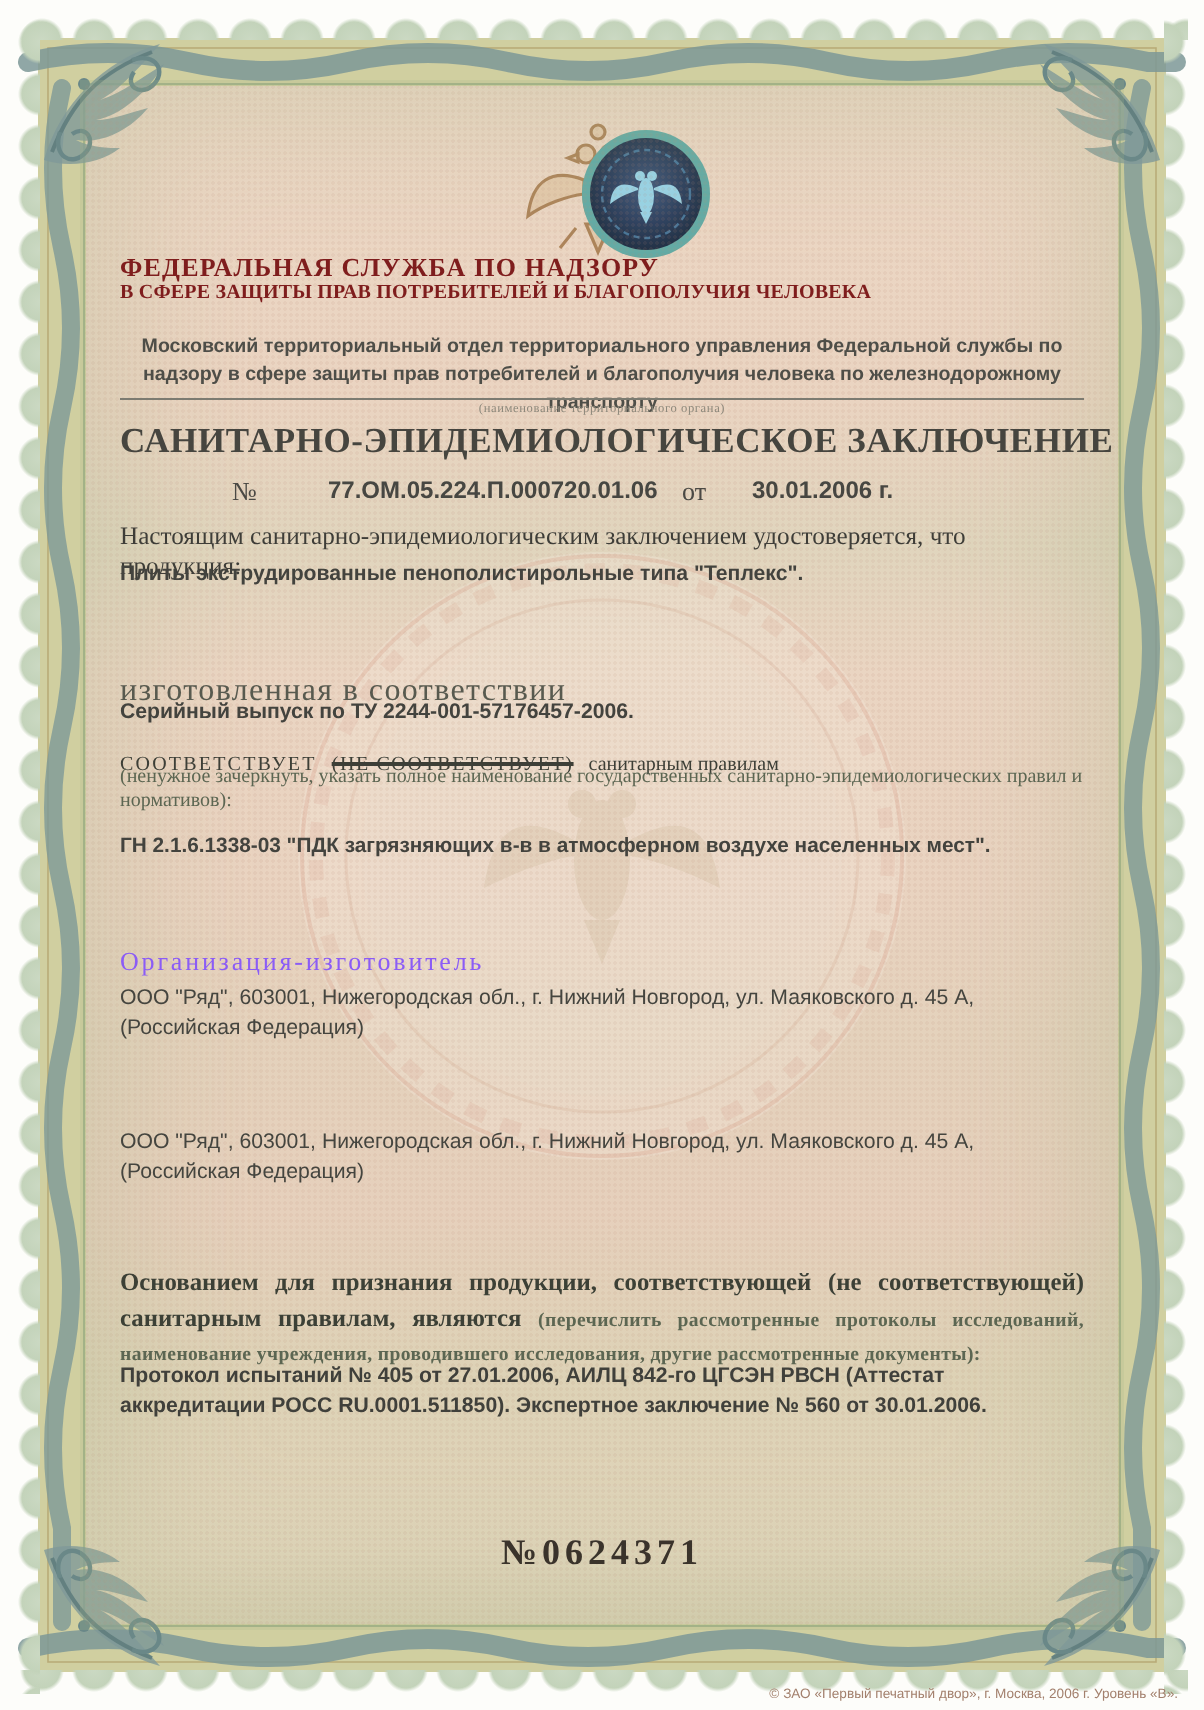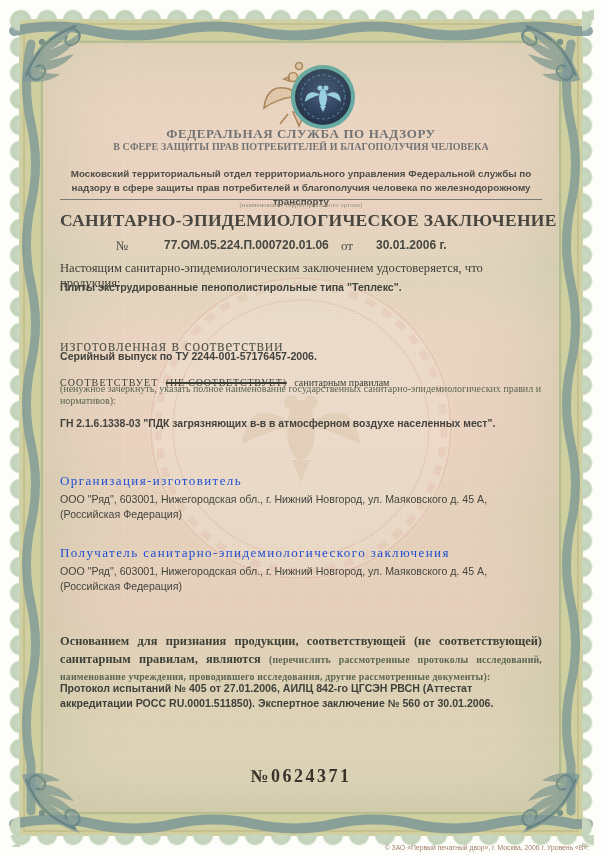--- a/index.html
+++ b/index.html
@@ -24,21 +24,21 @@
     background-image:radial-gradient(circle 11px at 0px 13px,#cbd9c3 0,#c3d3ba 9px,rgba(0,0,0,0) 11px);
     background-size:15px 26px;background-repeat:repeat-y}
   .texture{position:absolute;inset:42px;z-index:1;
     background-image:radial-gradient(rgba(185,135,115,0.10) 0.8px,rgba(0,0,0,0) 1px);
     background-size:3px 3px}
   .vignette{position:absolute;inset:40px;z-index:1;
     box-shadow:inset 0 0 70px 18px rgba(160,178,132,0.28)}
   #content{position:absolute;left:60px;top:0;width:482px;height:855px;z-index:3}
   .blk{position:absolute;left:0;width:100%}
   .sans{font-family:"Liberation Sans","DejaVu Sans",sans-serif}
-  .agency{top:126px;text-align:center;font-weight:bold;color:#737373;line-height:1.18}
+  .agency{top:126px;font-weight:bold;color:#7f1d1d;line-height:1.18}
   .agency .l1{font-size:13px;letter-spacing:.6px;display:block}
   .agency .l2{font-size:10px;letter-spacing:.1px;display:block}
   .terr{top:167px;text-align:center;font-family:"Liberation Sans","DejaVu Sans",sans-serif;
     font-size:9.8px;font-weight:bold;color:#4e4e48;line-height:1.45}
   .rule{top:199px;border-top:1px solid #7c7b71;height:0}
   .capt{top:201px;text-align:center;font-size:6.3px;color:#8d887b;letter-spacing:.3px}
   .title{top:210px;text-align:center;font-size:17.5px;font-weight:bold;color:#46453f;
     white-space:nowrap;letter-spacing:.3px}
   .numrow{top:238px;height:18px;font-size:13px;color:#4a4944}
   .numrow span{position:absolute;white-space:nowrap}
@@ -50,21 +50,21 @@
   .intro{top:261px;font-size:12.6px;color:#3e3d38}
   .product{top:281px;font-size:10.6px;font-weight:bold;color:#43433e}
   .made1{top:337px;font-size:16px;color:#585a4f;letter-spacing:.7px}
   .made2{top:350px;font-size:10.6px;font-weight:bold;color:#43433e}
   .comp{top:377px;font-size:10px;color:#3d3f37;white-space:nowrap}
   .comp .c1{letter-spacing:1.1px}
   .comp .c2{text-decoration:line-through;text-decoration-thickness:1.5px;letter-spacing:.8px;margin-left:5px}
   .comp .c3{margin-left:5px}
   .compnote{top:383px;font-size:10px;color:#5c6652;line-height:1.2}
   .compval{top:418px;font-size:10.4px;font-weight:bold;color:#43433e}
-  .lblgreen{font-size:13px;color:#1d4ed8;letter-spacing:1.4px}
+  .lblgreen{font-size:13px;color:#8b5cf6;letter-spacing:1.4px}
   .manuL{top:473px}
   .manuV{top:492px;font-size:10.6px;color:#45453f;line-height:1.38}
   .recvL{top:545px}
   .recvV{top:564px;font-size:10.6px;color:#45453f;line-height:1.38}
   .basis{top:633px;font-size:12.4px;font-weight:bold;color:#3c4036;text-align:justify;line-height:1.42}
   .basis .bnote{font-size:9.8px;color:#5c6652;font-weight:bold;letter-spacing:.2px}
   .basisV{top:681px;font-size:10.6px;font-weight:bold;color:#40403b;line-height:1.38}
   .serial{top:766px;text-align:center;font-size:18px;font-weight:bold;letter-spacing:2.5px;color:#3a332b}
   .copyright{position:absolute;right:13px;bottom:4px;z-index:4;
     font-family:"Liberation Sans","DejaVu Sans",sans-serif;font-size:6.8px;color:#a3806d}
@@ -199,21 +199,20 @@
     <span class="c1">СООТВЕТСТВУЕТ</span>
     <span class="c2">(НЕ СООТВЕТСТВУЕТ)</span>
     <span class="c3">санитарным правилам</span>
   </div>
   <div class="blk compnote">(ненужное зачеркнуть, указать полное наименование государственных санитарно-эпидемиологических правил и нормативов):</div>
   <div class="blk compval sans">ГН 2.1.6.1338-03 "ПДК загрязняющих в-в в атмосферном воздухе населенных мест".</div>
 
   <div class="blk lblgreen manuL">Организация-изготовитель</div>
   <div class="blk manuV sans">ООО "Ряд", 603001, Нижегородская обл., г. Нижний Новгород, ул. Маяковского д. 45 А, (Российская Федерация)</div>
 
-  <div class="blk lblgreen recvL">Получатель санитарно-эпидемиологического заключения</div>
   <div class="blk recvV sans">ООО "Ряд", 603001, Нижегородская обл., г. Нижний Новгород, ул. Маяковского д. 45 А, (Российская Федерация)</div>
 
   <div class="blk basis">
     <span>Основанием для признания продукции, соответствующей (не соответствующей) санитарным правилам, являются</span>
     <span class="bnote">(перечислить рассмотренные протоколы исследований, наименование учреждения, проводившего исследования, другие рассмотренные документы):</span>
   </div>
   <div class="blk basisV sans">Протокол испытаний № 405 от 27.01.2006, АИЛЦ 842-го ЦГСЭН РВСН (Аттестат аккредитации РОСС RU.0001.511850). Экспертное заключение № 560 от 30.01.2006.</div>
 
   <div class="blk serial">№0624371</div>
 </div>

